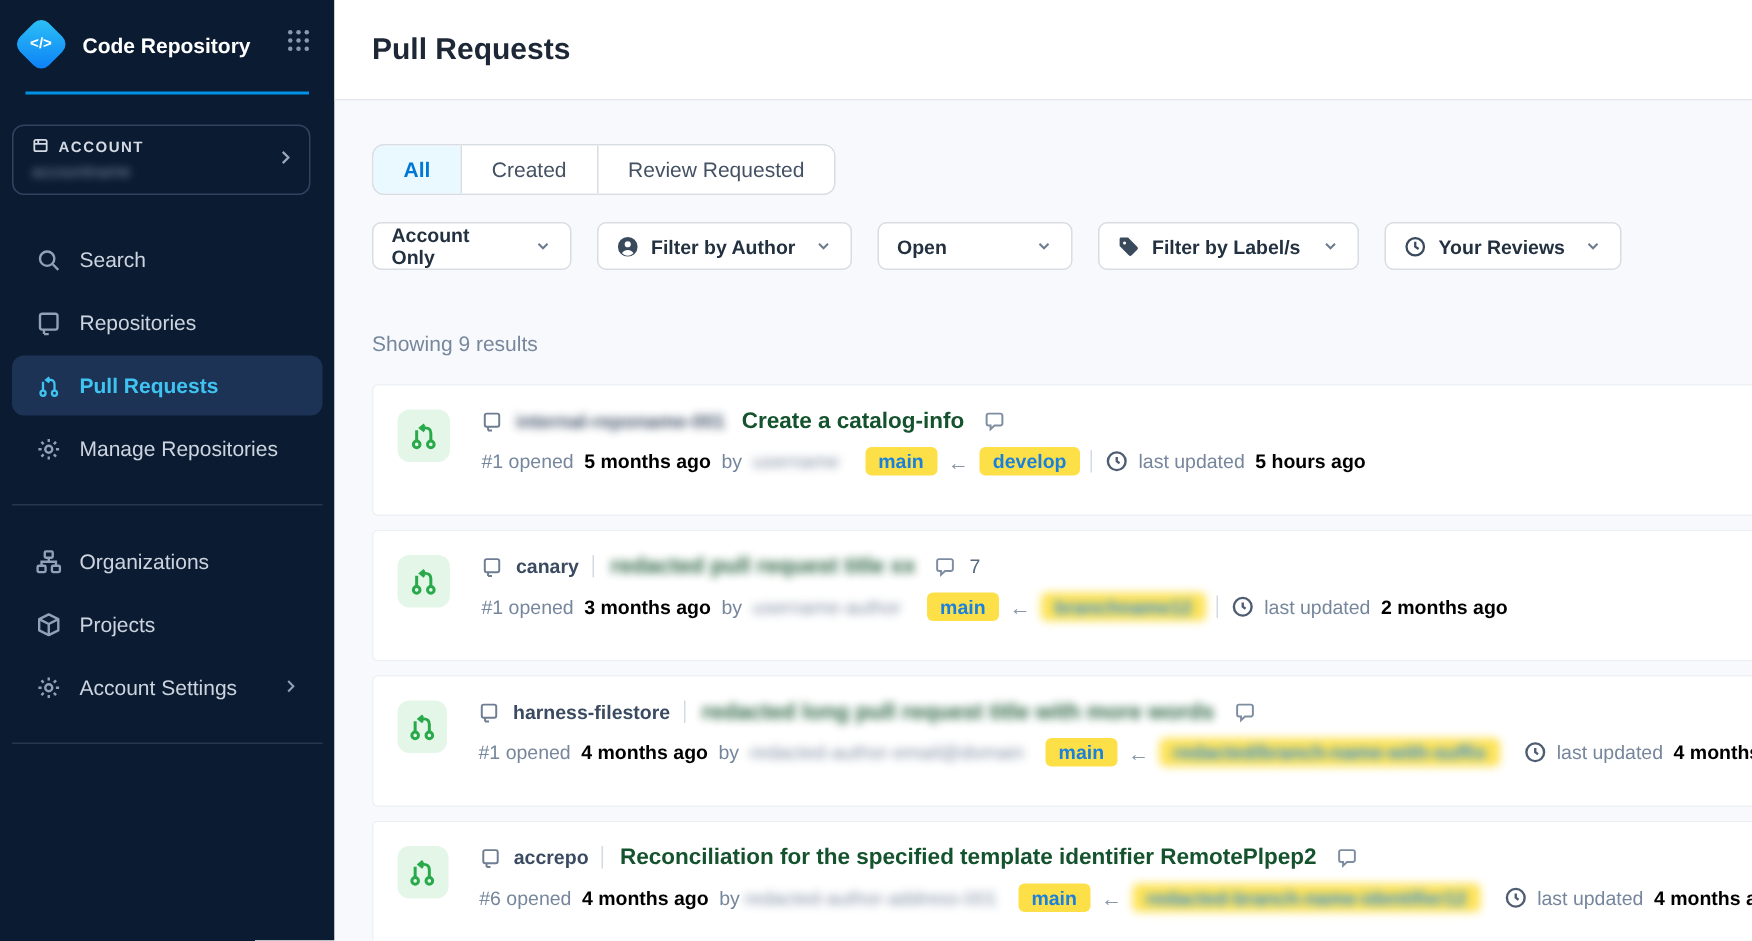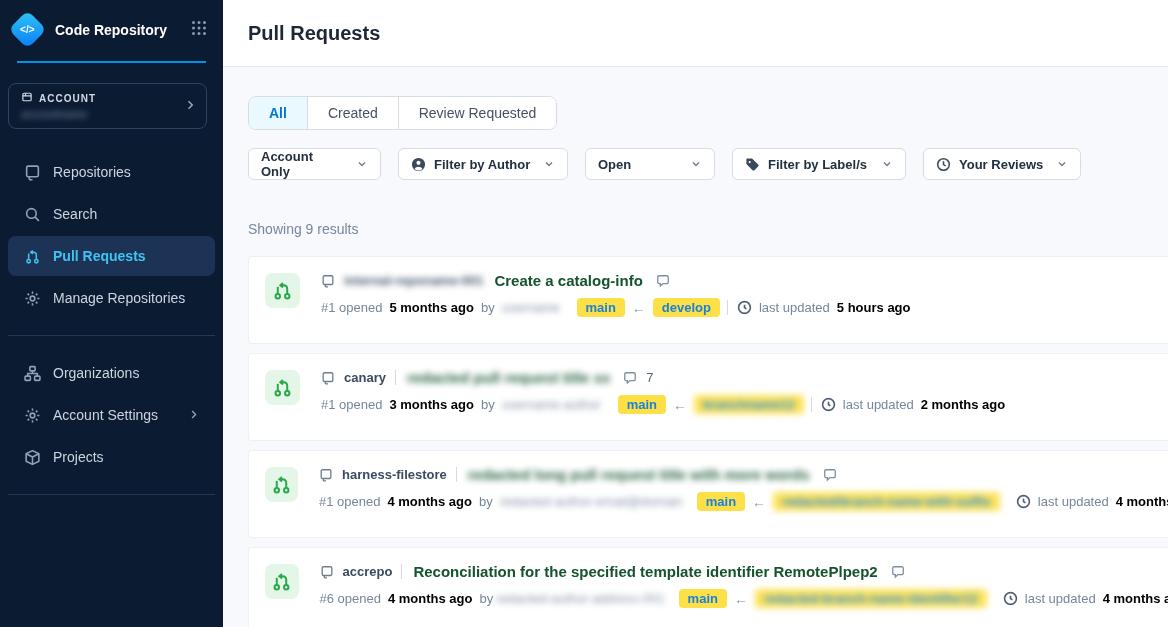--- a/index.html
+++ b/index.html
@@ -127,34 +127,34 @@
         <svg width="12" height="12" viewBox="0 0 16 16" fill="none" stroke="currentColor" stroke-width="2">
             <path d="M6 3l5 5-5 5"></path>
           </svg>
       </span>
     </div>
 
     <nav class="nav">
       <div class="nav-item">
         <span class="nicon">
           <svg width="17" height="17" viewBox="0 0 16 16" fill="none" stroke="currentColor" stroke-width="1.5">
+            <circle cx="7" cy="7" r="4.5"></circle>
+              <path d="M10.5 10.5L14 14"></path>
+          </svg>
+        </span>
+        <span>Search</span>
+      </div>
+      <div class="nav-item">
+        <span class="nicon">
+          <svg width="17" height="17" viewBox="0 0 16 16" fill="none" stroke="currentColor" stroke-width="1.5">
             <rect x="2.5" y="2" width="11" height="10" rx="1.5"></rect>
               <path d="M5 12v2.8M5 14.8h3"></path>
           </svg>
         </span>
         <span>Repositories</span>
-      </div>
-      <div class="nav-item">
-        <span class="nicon">
-          <svg width="17" height="17" viewBox="0 0 16 16" fill="none" stroke="currentColor" stroke-width="1.5">
-            <circle cx="7" cy="7" r="4.5"></circle>
-              <path d="M10.5 10.5L14 14"></path>
-          </svg>
-        </span>
-        <span>Search</span>
       </div>
       <div class="nav-item active">
         <span class="nicon">
           <svg width="17" height="17" viewBox="0 0 20 20" fill="none" stroke="currentColor" stroke-width="1.8">
             <circle cx="5.5" cy="15.5" r="2"></circle>
               <circle cx="14.5" cy="15.5" r="2"></circle>
             <path d="M5.5 13.5V6.5"></path>
               <path d="M14.5 13.5V8.5Q14.5 5 11 5H8.5"></path>
               <path d="M10.5 3l-2.5 2 2.5 2"></path>
           </svg>
@@ -179,40 +179,40 @@
             <rect x="5.5" y="1.5" width="5" height="4" rx="0.8"></rect>
             <rect x="1" y="10.5" width="5" height="4" rx="0.8"></rect>
             <rect x="10" y="10.5" width="5" height="4" rx="0.8"></rect>
             <path d="M8 5.5V8M3.5 10.5V8h9v2.5"></path>
           </svg>
         </span>
         <span>Organizations</span>
       </div>
       <div class="nav-item">
         <span class="nicon">
+          <svg width="17" height="17" viewBox="0 0 16 16" fill="none" stroke="currentColor" stroke-width="1.5" stroke-linejoin="round">
+            <path d="M8 1.5l6 3v7l-6 3-6-3v-7z"></path>
+              <path d="M2 4.5l6 3 6-3M8 7.5v7"></path>
+          </svg>
+        </span>
+        <span>Projects</span>
+      </div>
+      <div class="nav-item">
+        <span class="nicon">
           <svg width="17" height="17" viewBox="0 0 16 16" fill="none" stroke="currentColor" stroke-width="1.5">
             <circle cx="8" cy="8" r="2.2"></circle>
             <path d="M8 1.5v2M8 12.5v2M1.5 8h2M12.5 8h2M3.4 3.4l1.4 1.4M11.2 11.2l1.4 1.4M12.6 3.4l-1.4 1.4M4.8 11.2l-1.4 1.4"></path>
           </svg>
         </span>
         <span>Account Settings</span>
         <span class="chev-r">
           <svg width="11" height="11" viewBox="0 0 16 16" fill="none" stroke="currentColor" stroke-width="2">
               <path d="M6 3l5 5-5 5"></path>
             </svg>
         </span>
-      </div>
-      <div class="nav-item">
-        <span class="nicon">
-          <svg width="17" height="17" viewBox="0 0 16 16" fill="none" stroke="currentColor" stroke-width="1.5" stroke-linejoin="round">
-            <path d="M8 1.5l6 3v7l-6 3-6-3v-7z"></path>
-              <path d="M2 4.5l6 3 6-3M8 7.5v7"></path>
-          </svg>
-        </span>
-        <span>Projects</span>
       </div>
       <div class="nav-divider"></div>
     </nav>
   </aside>
 
   <main class="main">
     <div class="main-header">
       <h1 class="page-title">Pull Requests</h1>
     </div>
 

